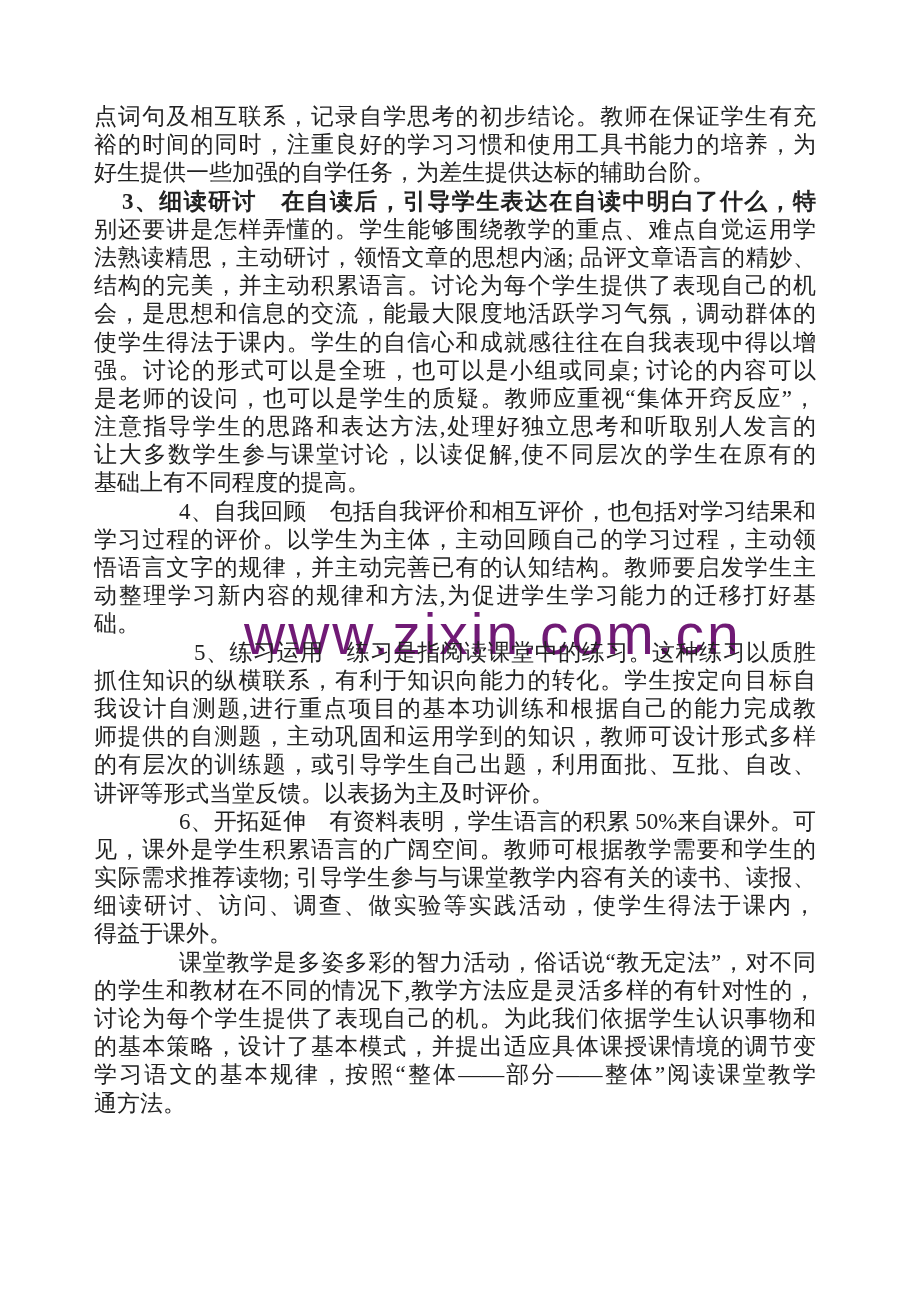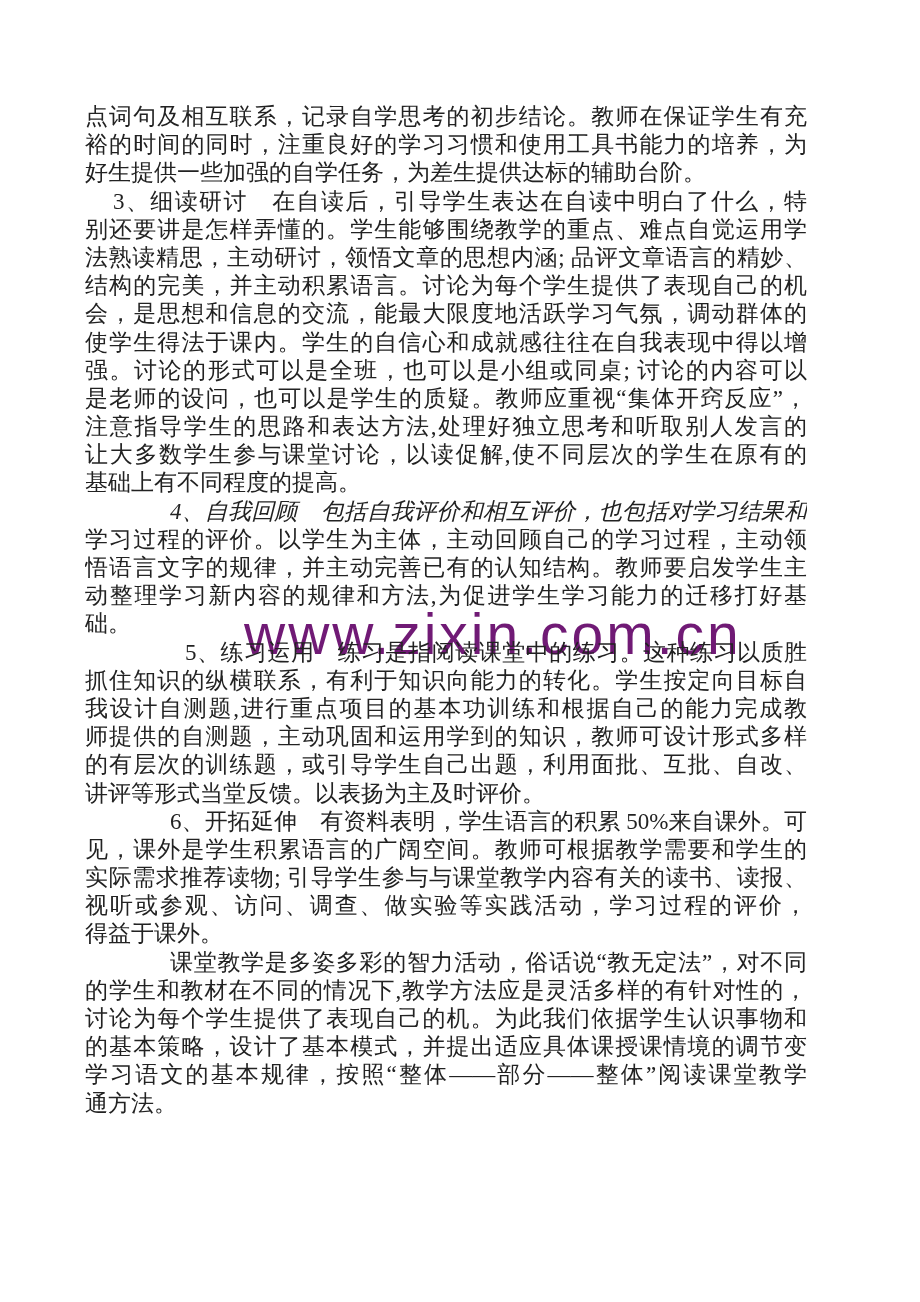--- a/index.html
+++ b/index.html
@@ -22,21 +22,21 @@
     z-index: 0;
     font-family: Liberation Sans, sans-serif;
     font-size: 57px;
     letter-spacing: 3px;
     color: #701a75;
     white-space: nowrap;
     user-select: none;
   }
   .text-block {
     position: absolute;
-    left: 85px;
+    left: 94px;
     top: 103px;
     width: 722px;
     z-index: 1;
     color: #222222;
   }
   .line {
     font-size: 23px;
     line-height: 28.2px;
     height: 28.2px;
     overflow: hidden;
@@ -49,46 +49,46 @@
 </style>
 </head>
 <body>
 
 <div class="page">
   <div class="watermark">www.zixin.com.cn</div>
   <div class="text-block" id="text-block">
       <div class="line just">点词句及相互联系，记录自学思考的初步结论。教师在保证学生有充</div>
       <div class="line just">裕的时间的同时，注重良好的学习习惯和使用工具书能力的培养，为</div>
       <div class="line">好生提供一些加强的自学任务，为差生提供达标的辅助台阶。</div>
-      <div class="line just" style="padding-left: 28px;">3、细读研讨　在自读后，引导学生表达在自读中明白了什么，特</div>
+      <div class="line just" style="padding-left: 28px; font-weight: bold;">3、细读研讨　在自读后，引导学生表达在自读中明白了什么，特</div>
       <div class="line just">别还要讲是怎样弄懂的。学生能够围绕教学的重点、难点自觉运用学</div>
       <div class="line just">法熟读精思，主动研讨，领悟文章的思想内涵; 品评文章语言的精妙、</div>
       <div class="line just">结构的完美，并主动积累语言。讨论为每个学生提供了表现自己的机</div>
       <div class="line just">会，是思想和信息的交流，能最大限度地活跃学习气氛，调动群体的</div>
       <div class="line just">使学生得法于课内。学生的自信心和成就感往往在自我表现中得以增</div>
       <div class="line just">强。讨论的形式可以是全班，也可以是小组或同桌; 讨论的内容可以</div>
       <div class="line just">是老师的设问，也可以是学生的质疑。教师应重视“集体开窍反应”，</div>
       <div class="line just">注意指导学生的思路和表达方法,处理好独立思考和听取别人发言的</div>
       <div class="line just">让大多数学生参与课堂讨论，以读促解,使不同层次的学生在原有的</div>
       <div class="line">基础上有不同程度的提高。</div>
-      <div class="line just" style="padding-left: 85px; font-style: italic;">4、自我回顾　包括自我评价和相互评价，也包括对学习结果和</div>
+      <div class="line just" style="padding-left: 85px;">4、自我回顾　包括自我评价和相互评价，也包括对学习结果和</div>
       <div class="line just">学习过程的评价。以学生为主体，主动回顾自己的学习过程，主动领</div>
       <div class="line just">悟语言文字的规律，并主动完善已有的认知结构。教师要启发学生主</div>
       <div class="line just">动整理学习新内容的规律和方法,为促进学生学习能力的迁移打好基</div>
       <div class="line">础。</div>
       <div class="line just" style="padding-left: 100px;">5、练习运用　练习是指阅读课堂中的练习。这种练习以质胜量，</div>
       <div class="line just">抓住知识的纵横联系，有利于知识向能力的转化。学生按定向目标自</div>
       <div class="line just">我设计自测题,进行重点项目的基本功训练和根据自己的能力完成教</div>
       <div class="line just">师提供的自测题，主动巩固和运用学到的知识，教师可设计形式多样</div>
       <div class="line just">的有层次的训练题，或引导学生自己出题，利用面批、互批、自改、</div>
       <div class="line">讲评等形式当堂反馈。以表扬为主及时评价。</div>
       <div class="line just" style="padding-left: 85px;">6、开拓延伸　有资料表明，学生语言的积累 50%来自课外。可</div>
       <div class="line just">见，课外是学生积累语言的广阔空间。教师可根据教学需要和学生的</div>
       <div class="line just">实际需求推荐读物; 引导学生参与与课堂教学内容有关的读书、读报、</div>
-      <div class="line just">视听或参观、访问、调查、做实验等实践活动，学习过程的评价，</div>
+      <div class="line just">细读研讨、访问、调查、做实验等实践活动，使学生得法于课内，</div>
       <div class="line">得益于课外。</div>
       <div class="line just" style="padding-left: 85px;">课堂教学是多姿多彩的智力活动，俗话说“教无定法”，对不同</div>
       <div class="line just">的学生和教材在不同的情况下,教学方法应是灵活多样的有针对性的，</div>
       <div class="line just">讨论为每个学生提供了表现自己的机。为此我们依据学生认识事物和</div>
       <div class="line just">的基本策略，设计了基本模式，并提出适应具体课授课情境的调节变</div>
       <div class="line just">学习语文的基本规律，按照“整体——部分——整体”阅读课堂教学</div>
       <div class="line">通方法。</div>
     </div>
 </div>
 

